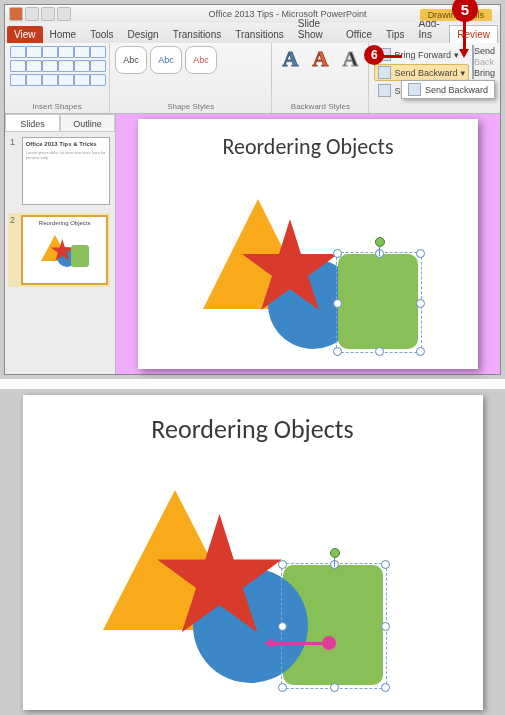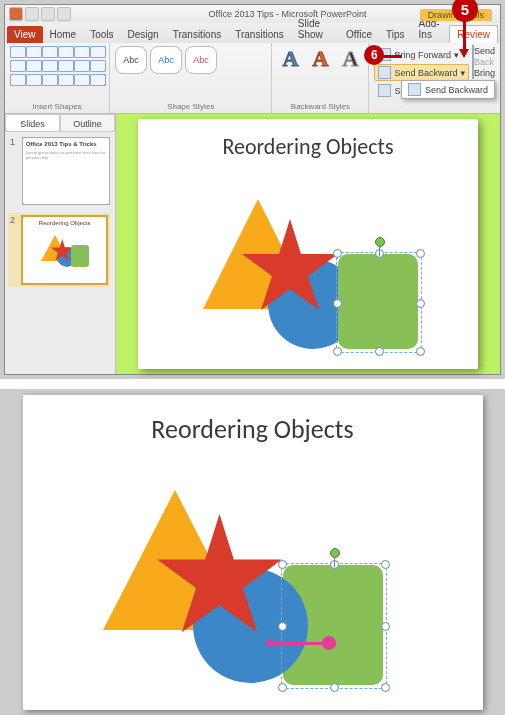--- a/index.html
+++ b/index.html
@@ -24,21 +24,21 @@
 .shape-opts{display:flex;flex-direction:column;gap:2px;font-size:9px;margin-left:5px}
 .shape-opts div{display:flex;align-items:center;gap:3px}
 .swatch{width:9px;height:9px;border:1px solid #888}
 .wa{display:flex;gap:4px}
 .wa-a{font-family:Georgia,serif;font-size:22px;font-weight:bold;width:26px;text-align:center}
 .arrange-col{display:flex;flex-direction:column;gap:1px;font-size:9px}
 .arrange-col .btn{display:flex;align-items:center;gap:3px;padding:1px 3px;border:1px solid transparent;border-radius:2px;white-space:nowrap}
 .arrange-col .btn.sel{background:#fbe2a8;border-color:#d9b75c}
 .arrange-extra{display:flex;flex-direction:column;gap:1px;font-size:9px;margin-left:3px}
 .mini-icon{width:11px;height:11px;background:#d8e4f2;border:1px solid #9ab}
-.workspace{display:flex;height:260px;background:#bef264}
+.workspace{display:flex;height:260px;background:#f0abfc}
 .slidepane{width:110px;background:#ececec;border-right:1px solid #bbb;display:flex;flex-direction:column}
 .pane-tabs{display:flex;font-size:9px;height:18px;background:#f4f4f4}
 .pane-tabs div{flex:1;text-align:center;line-height:18px;border:1px solid #ccc}
 .pane-tabs .on{background:#fff}
 .thumbs{flex:1;padding:5px;overflow:hidden}
 .thumb{display:flex;gap:4px;margin-bottom:8px}
 .thumb-num{font-size:9px;color:#666;width:8px}
 .thumb-img{width:84px;height:60px;background:#fff;border:1px solid #aaa;padding:3px;font-size:5px;position:relative}
 .thumb.sel .thumb-img{border:2px solid #d9a53b;background:#fff}
 .thumb.sel{background:#f5e3b8;padding:2px;margin-left:-2px}

